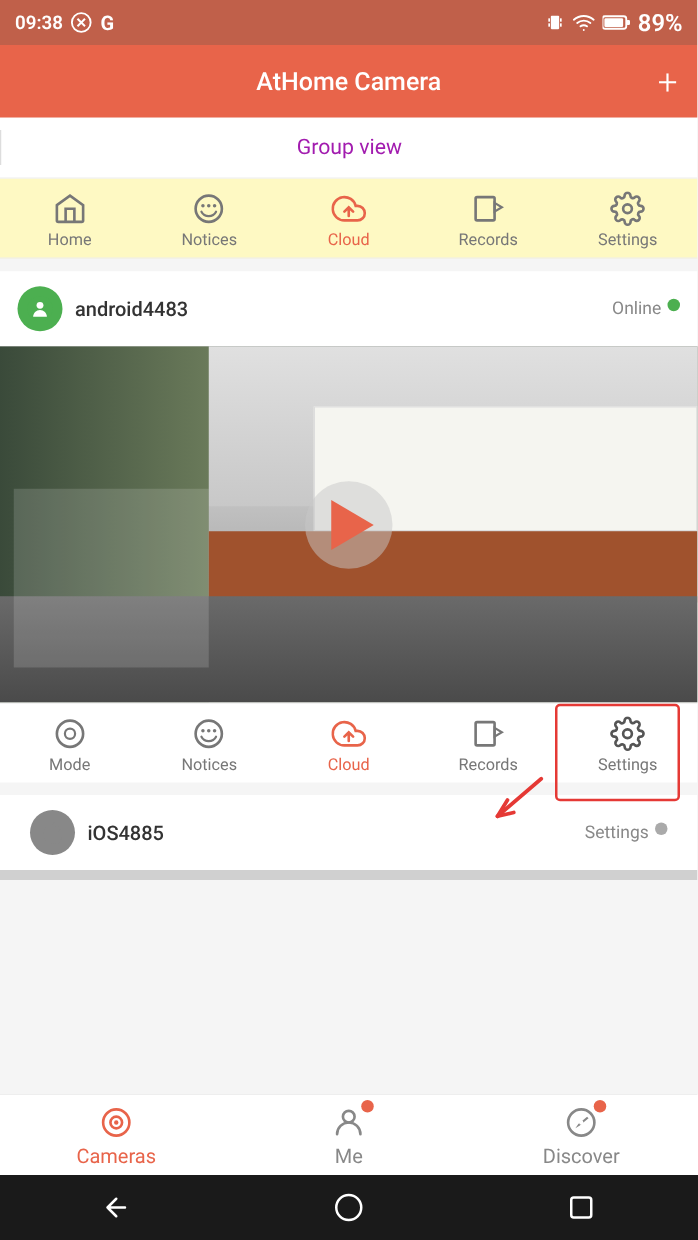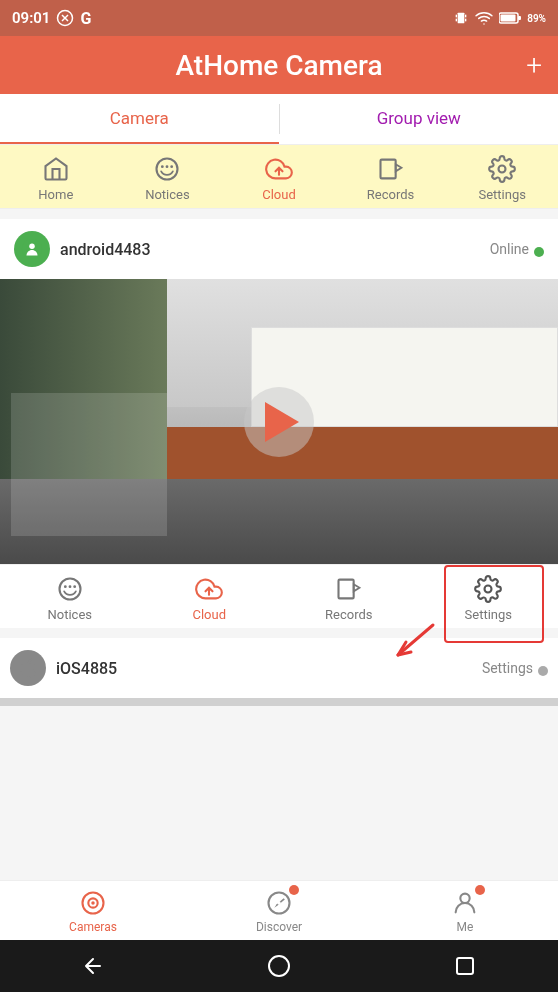--- a/index.html
+++ b/index.html
@@ -18,34 +18,34 @@
       height: 36px;
       display: flex;
       align-items: center;
       justify-content: space-between;
       padding: 0 12px;
       color: white;
       font-size: 15px;
       font-weight: 600;
     }
     .status-left { display: flex; align-items: center; gap: 6px; }
-    .status-right { display: flex; align-items: center; gap: 6px; font-size: 10px; }
+    .status-right { display: flex; align-items: center; gap: 6px; font-size: 19px; }
 
     
     .header {
       background: #e8644a;
       height: 58px;
       display: flex;
       align-items: center;
       justify-content: center;
       position: relative;
     }
     .header-title {
       color: white;
-      font-size: 28px;
+      font-size: 20px;
       font-weight: 500;
     }
     .header-plus {
       position: absolute;
       right: 16px;
       color: white;
       font-size: 28px;
       font-weight: 300;
       cursor: pointer;
     }
@@ -138,21 +138,21 @@
     }
     .camera-name {
       font-size: 16px;
       font-weight: 500;
       color: #333;
     }
     .camera-status {
       font-size: 14px;
       color: #888;
       display: flex;
-      align-items: flex-end;
+      align-items: flex-start;
       gap: 5px;
     }
     .status-dot {
       width: 10px;
       height: 10px;
       border-radius: 50%;
       background: #4caf50;
     }
     .status-dot.offline {
       background: #aaa;
@@ -290,21 +290,21 @@
 
     
     .ios-section {
       background: white;
       margin-top: 10px;
     }
     .ios-header {
       display: flex;
       align-items: center;
       justify-content: space-between;
-      padding: 12px 10px;
+      padding: 12px 24px;
     }
     .ios-avatar {
       width: 36px;
       height: 36px;
       border-radius: 50%;
       background: #888;
       display: flex;
       align-items: center;
       justify-content: center;
       color: white;
@@ -325,21 +325,21 @@
     }
     .bottom-nav-item {
       display: flex;
       flex-direction: column;
       align-items: center;
       gap: 3px;
       cursor: pointer;
       min-width: 80px;
     }
     .bottom-nav-label {
-      font-size: 12px;
+      font-size: 16px;
       color: #888;
     }
     .bottom-nav-item.active .bottom-nav-label {
       color: #e8644a;
     }
     .bottom-nav-icon-wrap {
       position: relative;
     }
     .nav-badge {
       position: absolute;
@@ -373,21 +373,21 @@
     }
 
     
     svg { display: block; }
   </style>
 </head>
 <body>
 
 <div class="status-bar">
   <div class="status-left">
-    <span>09:01</span>
+    <span>09:38</span>
     <svg width="18" height="18" viewBox="0 0 24 24" fill="none">
       <circle cx="12" cy="12" r="10" stroke="white" stroke-width="2"></circle>
       <line x1="8" y1="8" x2="16" y2="16" stroke="white" stroke-width="2"></line>
       <line x1="16" y1="8" x2="8" y2="16" stroke="white" stroke-width="2"></line>
     </svg>
     <span style="font-weight:700;font-size:16px;">G</span>
   </div>
   <div class="status-right">
     <svg width="16" height="16" viewBox="0 0 24 24" fill="white">
       <rect x="7" y="4" width="10" height="16" rx="1"></rect>
@@ -407,21 +407,20 @@
     <span>89%</span>
   </div>
 </div>
 
 <div class="header">
   <span class="header-title">AtHome Camera</span>
   <span class="header-plus">+</span>
 </div>
 
 <div class="tabs">
-  <div class="tab active">Camera</div>
   <div class="tab-divider"></div>
   <div class="tab">Group view</div>
 </div>
 
 <div class="nav-icons">
 
   <div class="nav-icon-item">
     <svg class="icon-svg" viewBox="0 0 24 24" fill="none" xmlns="http://www.w3.org/2000/svg">
       <path d="M3 9.5L12 3l9 6.5V20a1 1 0 01-1 1H4a1 1 0 01-1-1V9.5z" stroke="#777" stroke-width="1.8" fill="none"></path>
       <path d="M9 21V12h6v9" stroke="#777" stroke-width="1.8"></path>
@@ -492,20 +491,27 @@
       <div class="kitchen-floor"></div>
       <div class="table-area"></div>
     </div>
     <div class="play-button">
       <div class="play-triangle"></div>
     </div>
   </div>
 
   <div class="camera-actions">
 
+    <div class="action-item">
+      <svg width="28" height="28" viewBox="0 0 24 24" fill="none">
+        <circle cx="12" cy="12" r="9" stroke="#777" stroke-width="1.8"></circle>
+        <circle cx="12" cy="12" r="3.5" stroke="#777" stroke-width="1.5"></circle>
+      </svg>
+      <span class="action-label">Mode</span>
+    </div>
 
     <div class="action-item">
       <svg width="28" height="28" viewBox="0 0 24 24" fill="none">
         <circle cx="12" cy="12" r="9" stroke="#777" stroke-width="1.8"></circle>
         <circle cx="8" cy="10" r="1.2" fill="#777"></circle>
         <circle cx="12" cy="10" r="1.2" fill="#777"></circle>
         <circle cx="16" cy="10" r="1.2" fill="#777"></circle>
         <path d="M7 14s1.5 3 5 3 5-3 5-3" stroke="#777" stroke-width="1.5" stroke-linecap="round" fill="none"></path>
       </svg>
       <span class="action-label">Notices</span>
@@ -574,37 +580,37 @@
       </svg>
     </div>
     <span class="bottom-nav-label" style="color:#e8644a;">Cameras</span>
   </div>
 
 
   <div class="bottom-nav-item">
     <div class="bottom-nav-icon-wrap">
       <div class="nav-badge"></div>
       <svg width="28" height="28" viewBox="0 0 24 24" fill="none">
+        <circle cx="12" cy="8" r="4" stroke="#888" stroke-width="1.8"></circle>
+        <path d="M4 20c0-4.4 3.6-8 8-8s8 3.6 8 8" stroke="#888" stroke-width="1.8" stroke-linecap="round" fill="none"></path>
+      </svg>
+    </div>
+    <span class="bottom-nav-label">Me</span>
+  </div>
+
+  <div class="bottom-nav-item">
+    <div class="bottom-nav-icon-wrap">
+      <div class="nav-badge"></div>
+      <svg width="28" height="28" viewBox="0 0 24 24" fill="none">
         <circle cx="12" cy="12" r="9" stroke="#888" stroke-width="1.8"></circle>
         <polygon points="16,8 10,13 8,16 11,14 17,9" fill="#888"></polygon>
         <circle cx="12" cy="12" r="1.5" fill="white"></circle>
       </svg>
     </div>
     <span class="bottom-nav-label">Discover</span>
-  </div>
-
-  <div class="bottom-nav-item">
-    <div class="bottom-nav-icon-wrap">
-      <div class="nav-badge"></div>
-      <svg width="28" height="28" viewBox="0 0 24 24" fill="none">
-        <circle cx="12" cy="8" r="4" stroke="#888" stroke-width="1.8"></circle>
-        <path d="M4 20c0-4.4 3.6-8 8-8s8 3.6 8 8" stroke="#888" stroke-width="1.8" stroke-linecap="round" fill="none"></path>
-      </svg>
-    </div>
-    <span class="bottom-nav-label">Me</span>
   </div>
 </div>
 
 <div class="android-nav">
   <div class="android-btn">
     <svg width="24" height="24" viewBox="0 0 24 24" fill="none">
       <path d="M19 12H5M5 12L12 19M5 12L12 5" stroke="white" stroke-width="2" stroke-linecap="round" stroke-linejoin="round"></path>
     </svg>
   </div>
   <div class="android-btn">

